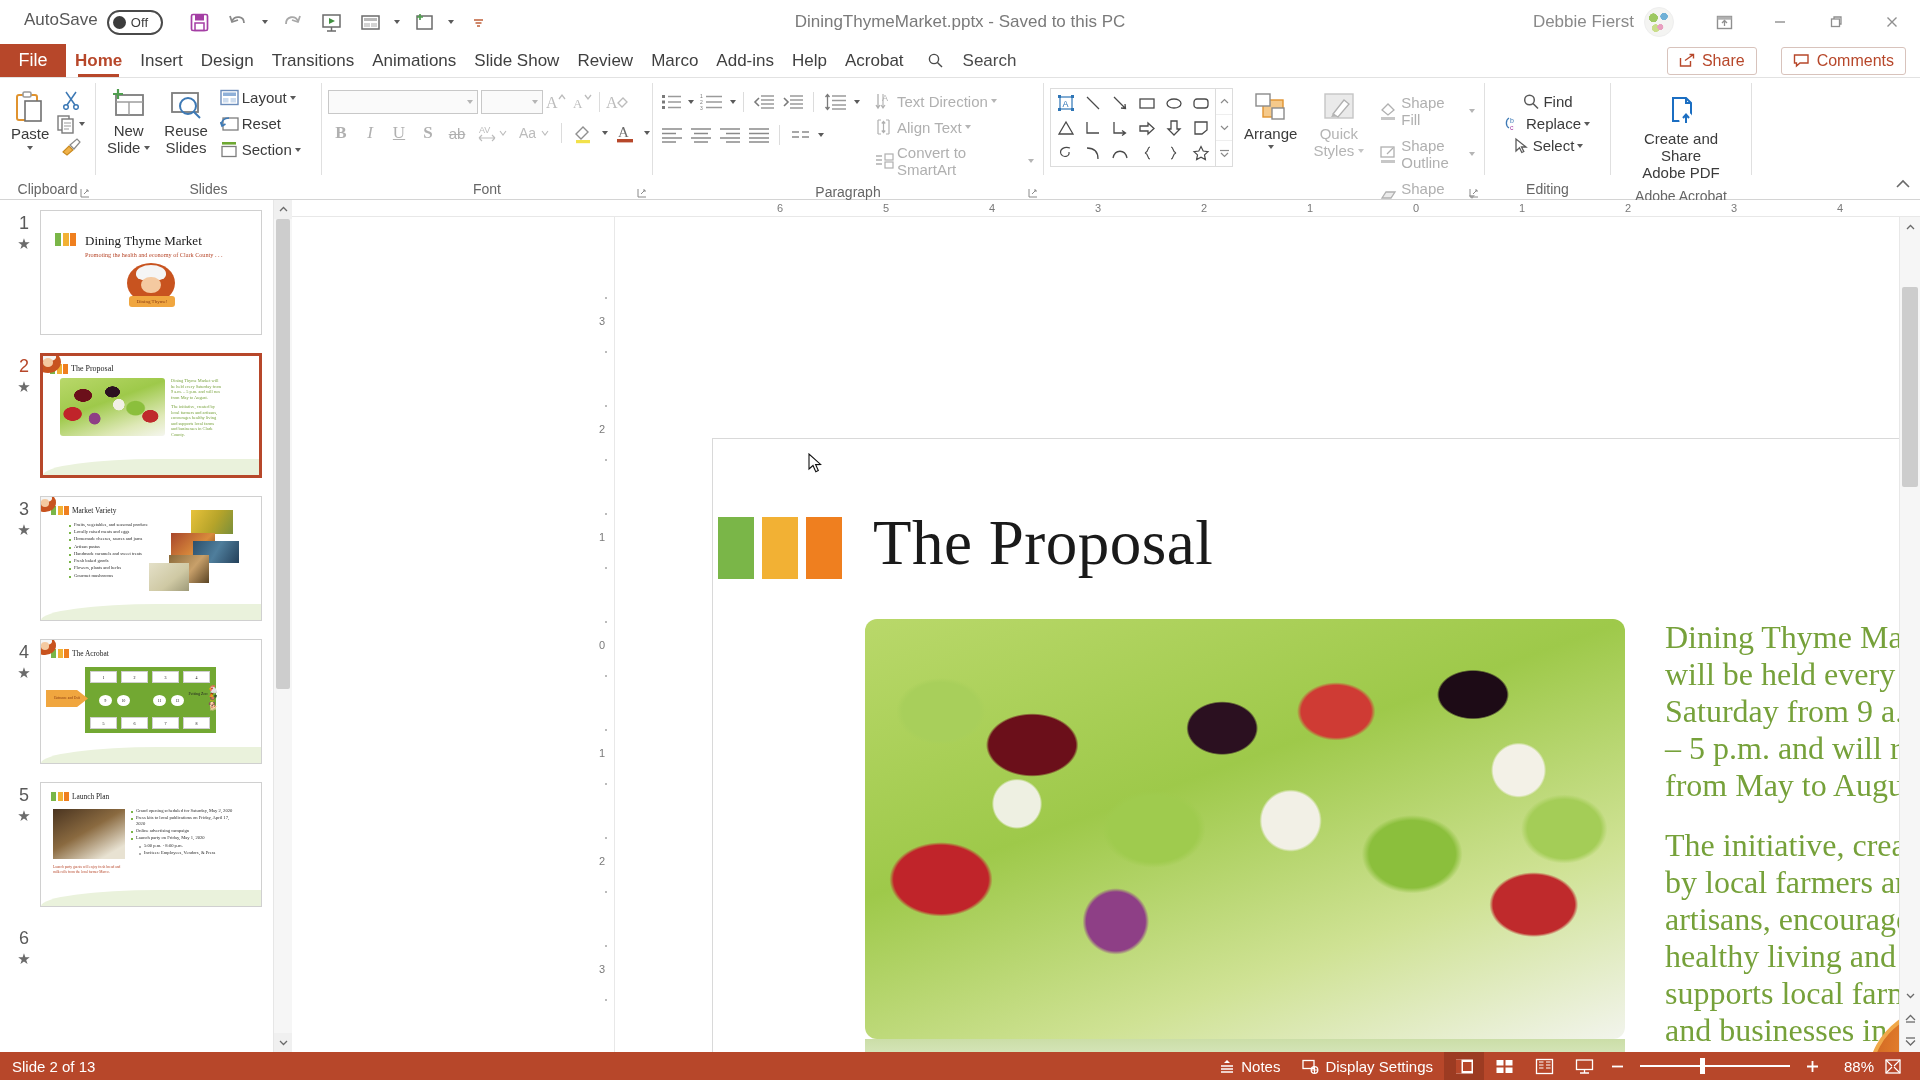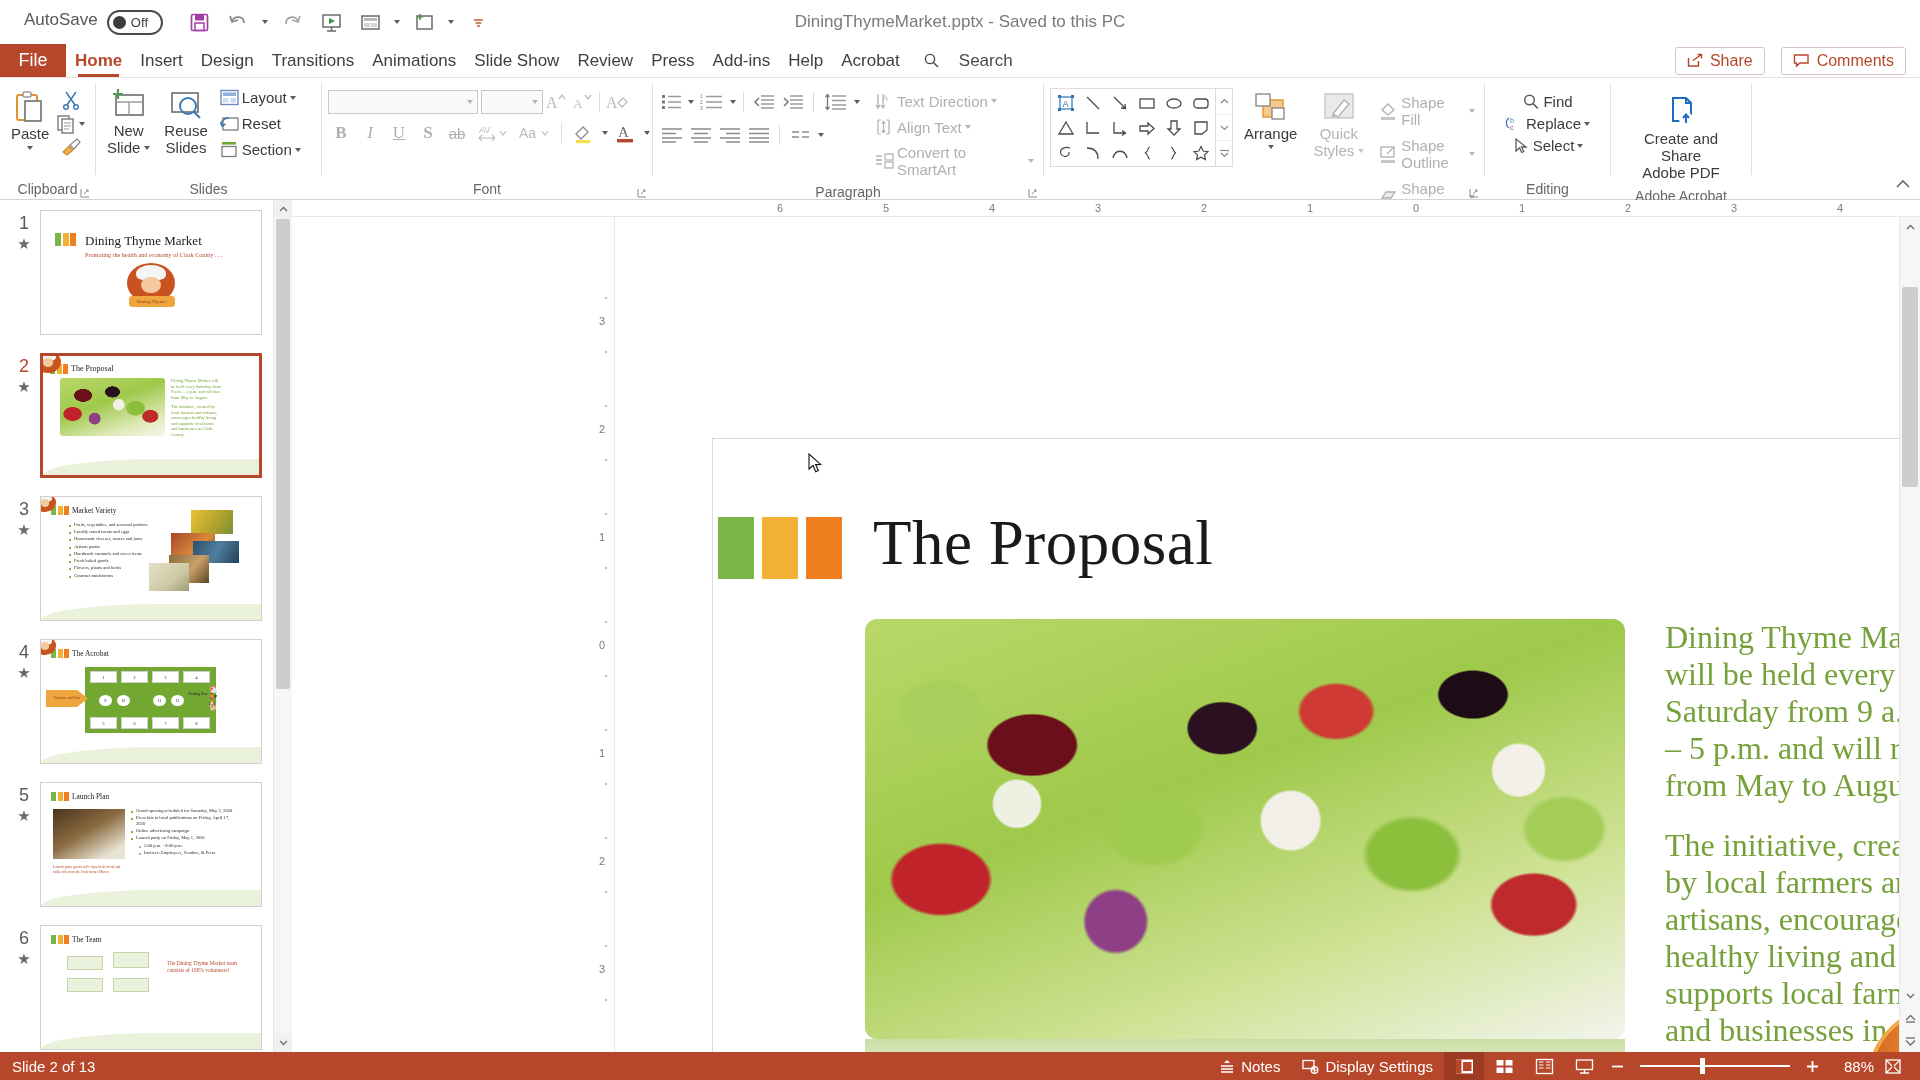--- a/index.html
+++ b/index.html
@@ -65,21 +65,21 @@
   .tab {
     padding: 0 9px; display:flex;align-items:center;
     font-size:17px; color:#404040; position:relative;
   }
   .tab.active { font-weight:bold; color:#b7472a; }
   .tab.active::after {
     content:''; position:absolute; left:12px; right:12px; bottom:0;
     height:3px; background:#b7472a;
   }
   .searchbox { display:flex;align-items:center;gap:19px;padding:0 14px;font-size:17px;color:#4a4a4a;}
-  .tabbar-right { margin-left:auto; display:flex; align-items:center; gap:16px; padding-right:14px;}
+  .tabbar-right { margin-left:auto; display:flex; align-items:center; gap:24px; padding-right:14px;}
   .pillbtn {
     display:flex;align-items:center;gap:7px;
     border:1px solid #d8c3bc;border-radius:3px;
     padding:4px 11px;font-size:16px;color:#b7472a;background:#fff;
   }
 
   
   .ribbon {
     height: 122px; display:flex; background:#fff;
     border-bottom:1px solid #d4d4d4; position:relative;
@@ -305,32 +305,59 @@
       </div>
     <div class="qat-btn">
       <svg width="15" height="15" viewBox="0 0 15 15">
           <path d="M3 5 L12 5 M4.5 8 L10.5 8 M6 11 L9 11" stroke="#c0603a" stroke-width="1.5"></path>
         </svg>
     </div>
   </div>
 
   <div class="doctitle">DiningThymeMarket.pptx  -  Saved to this PC</div>
 
+  <div class="tb-right">
+    <span class="username">Debbie Fierst</span>
+    <span class="avatar"></span>
+    <div class="wbtn">
+      <svg width="19" height="19" viewBox="0 0 19 19">
+          <rect x="2.5" y="3.5" width="14" height="12" fill="none" stroke="#8f8f8f" stroke-width="1.4"></rect>
+          <rect x="2.5" y="3.5" width="14" height="3.2" fill="#b0b0b0"></rect>
+          <path d="M9.5 13 L9.5 8 M7 10 L9.5 7.5 L12 10" stroke="#8f8f8f" stroke-width="1.3" fill="none"></path>
+        </svg>
+    </div>
+    <div class="wbtn">
+      <svg width="16" height="16" viewBox="0 0 16 16">
+          <path d="M3 8 L13 8" stroke="#8f8f8f" stroke-width="1.4"></path>
+        </svg>
+    </div>
+    <div class="wbtn">
+      <svg width="16" height="16" viewBox="0 0 16 16">
+          <rect x="3.5" y="5" width="8" height="7.5" fill="none" stroke="#8f8f8f" stroke-width="1.3"></rect>
+          <path d="M6 5 L6 3 L13 3 L13 10 L11.5 10" fill="none" stroke="#8f8f8f" stroke-width="1.3"></path>
+        </svg>
+    </div>
+    <div class="wbtn close">
+      <svg width="16" height="16" viewBox="0 0 16 16">
+          <path d="M3.5 3.5 L12.5 12.5 M12.5 3.5 L3.5 12.5" stroke="#8f8f8f" stroke-width="1.4"></path>
+        </svg>
+    </div>
+  </div>
 </div>
 
 <div class="tabbar">
   <div class="tab-file">File</div>
   <div class="tab active">Home</div>
   <div class="tab">Insert</div>
   <div class="tab">Design</div>
   <div class="tab">Transitions</div>
   <div class="tab">Animations</div>
   <div class="tab">Slide Show</div>
   <div class="tab">Review</div>
-  <div class="tab">Press</div>
+  <div class="tab">Marco</div>
   <div class="tab">Add-ins</div>
   <div class="tab">Help</div>
   <div class="tab">Acrobat</div>
   <div class="searchbox">
     <span class="ico">
       <svg width="17" height="17" viewBox="0 0 17 17">
           <circle cx="7" cy="7" r="4.6" fill="none" stroke="#4a4a4a" stroke-width="1.4"></circle>
           <path d="M10.4 10.4 L15 15" stroke="#4a4a4a" stroke-width="1.4"></path>
         </svg>
     </span>
@@ -1127,36 +1154,20 @@
             <div class="mini-band curve"></div>
           </div>
         </div>
       </div>
 
       <div class="thumbrow">
         <div class="thumbmeta">
           <div class="thumbnum">6</div>
           <div class="thumbstar">★</div>
         </div>
-        <div class="thumbcard">
-          <div class="mini">
-            <div class="mini-bars" style="left:10px;top:9px">
-              <i class="mb g" style="height:9px;width:5px"></i>
-                <i class="mb y" style="height:9px;width:5px"></i>
-                <i class="mb o" style="height:9px;width:5px"></i>
-            </div>
-            <div class="mini-title" style="left:31px;top:9px;font-size:7.4px">The Team</div>
-            <div style="position:absolute;left:26px;top:30px;width:36px;height:14px;background:#e9f0dc;border:.5px solid #c5d5a8"></div>
-            <div style="position:absolute;left:72px;top:26px;width:36px;height:16px;background:#e9f0dc;border:.5px solid #c5d5a8"></div>
-            <div style="position:absolute;left:26px;top:52px;width:36px;height:14px;background:#e9f0dc;border:.5px solid #c5d5a8"></div>
-            <div style="position:absolute;left:72px;top:52px;width:36px;height:14px;background:#e9f0dc;border:.5px solid #c5d5a8"></div>
-            <div style="position:absolute;left:126px;top:34px;width:80px;font-family:'Liberation Serif',serif;font-size:5.4px;color:#b7472a;line-height:1.3">The Dining Thyme Market team consists of 100% volunteers!</div>
-            <div class="mini-band curve"></div>
-          </div>
-        </div>
       </div>
 
     </div>
 
     <div class="thumb-scroll">
       <div class="sc-arrow">
         <svg width="9" height="7" viewBox="0 0 9 7">
             <path d="M1 5 L4.5 1.5 L8 5" fill="none" stroke="#6a6a6a" stroke-width="1.3"></path>
           </svg>
       </div>

